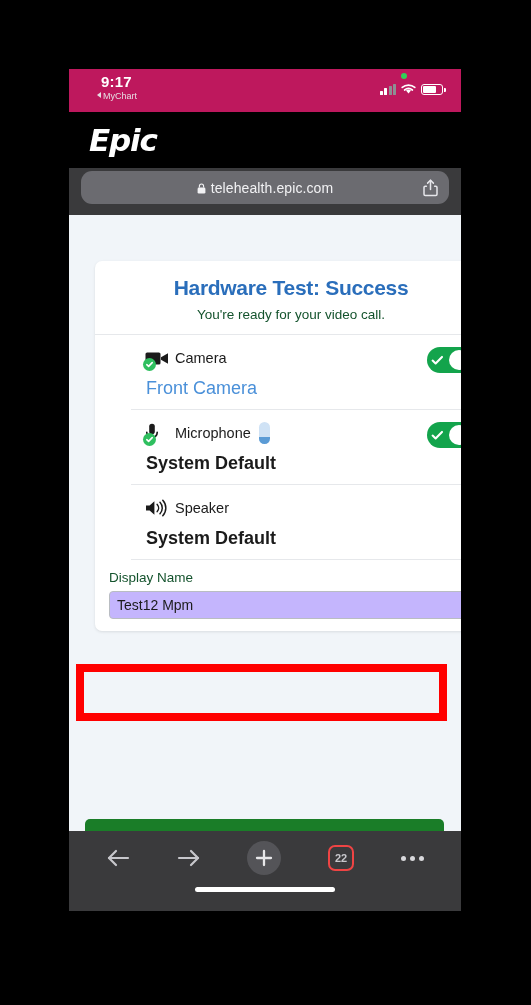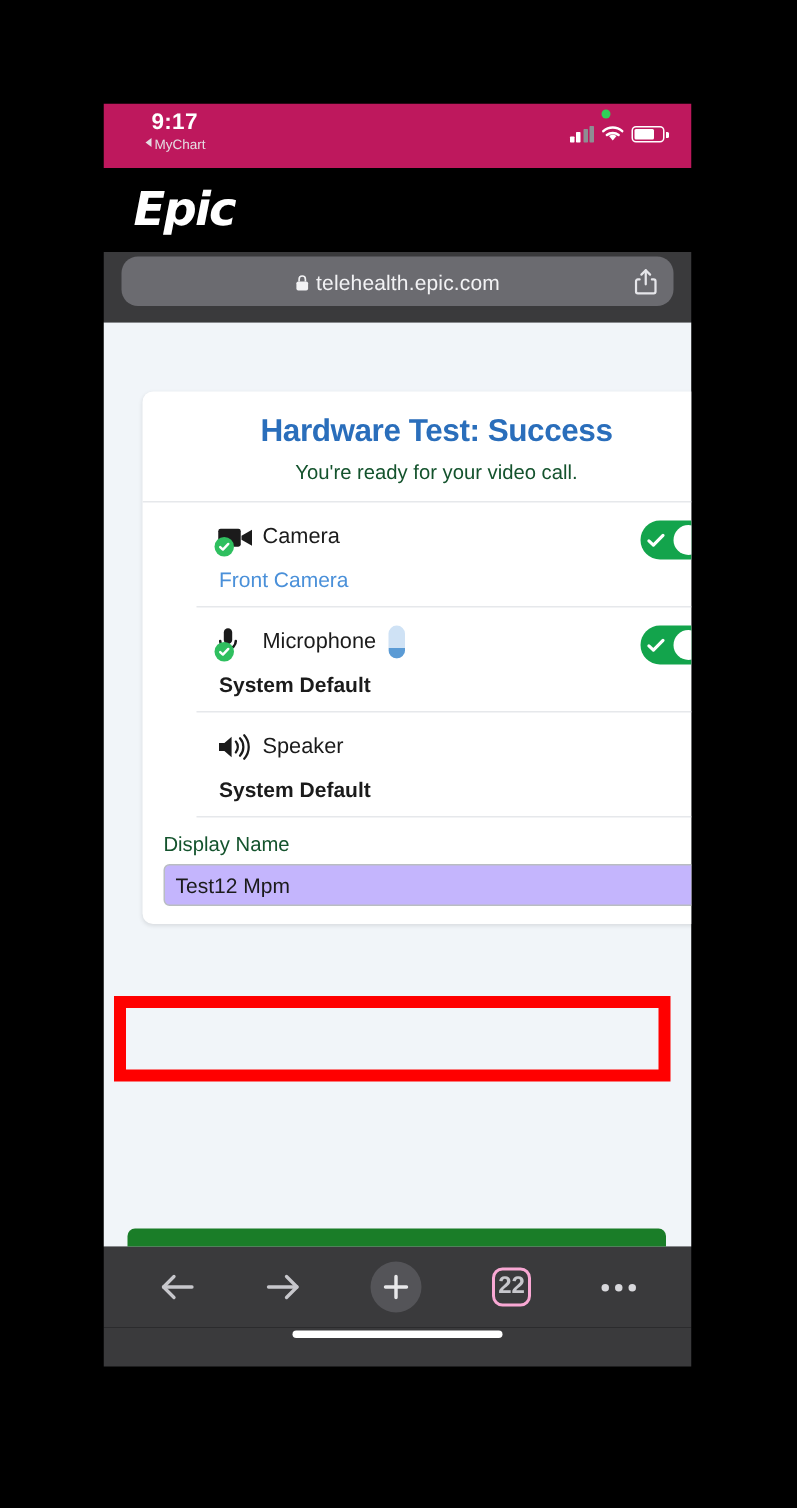--- a/index.html
+++ b/index.html
@@ -219,21 +219,21 @@
     align-items: center;
     justify-content: center;
     z-index: 2;
   }
   .dev-label {
     font-size: 14.5px;
     color: #1b1b1b;
     margin-left: 2px;
   }
   .dev-value {
-    font-size: 14px;
+    font-size: 18px;
     margin-top: 7px;
     margin-left: 1px;
   }
   .dev-value.link { color: #4a90d9; }
   .dev-value.bold { color: #1b1b1b; font-weight: bold; }
 
   
   #mic-meter {
     width: 11px;
     height: 22px;
@@ -328,23 +328,23 @@
     justify-content: center;
     color: #c7c7cc;
   }
   #plus-btn {
     width: 34px; height: 34px;
     border-radius: 50%;
     background: #545458;
   }
   #tabs-btn {
     width: 26px; height: 26px;
-    border: 2px solid #f9a8d4;
+    border: 2px solid #ef4444;
     border-radius: 7px;
-    font-size: 16px;
+    font-size: 11px;
     font-weight: bold;
     color: #c7c7cc;
     box-sizing: border-box;
   }
   #more-btn { gap: 4px; }
   #more-btn i {
     display: block;
     width: 5px; height: 5px;
     border-radius: 50%;
     background: #d8d8dc;

